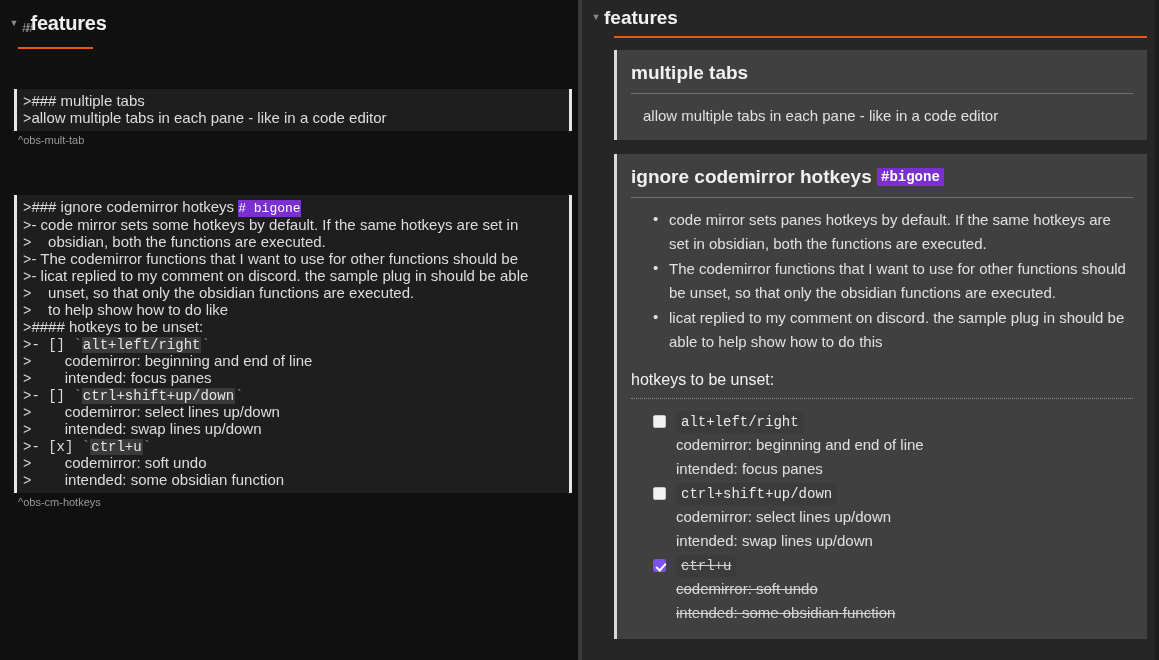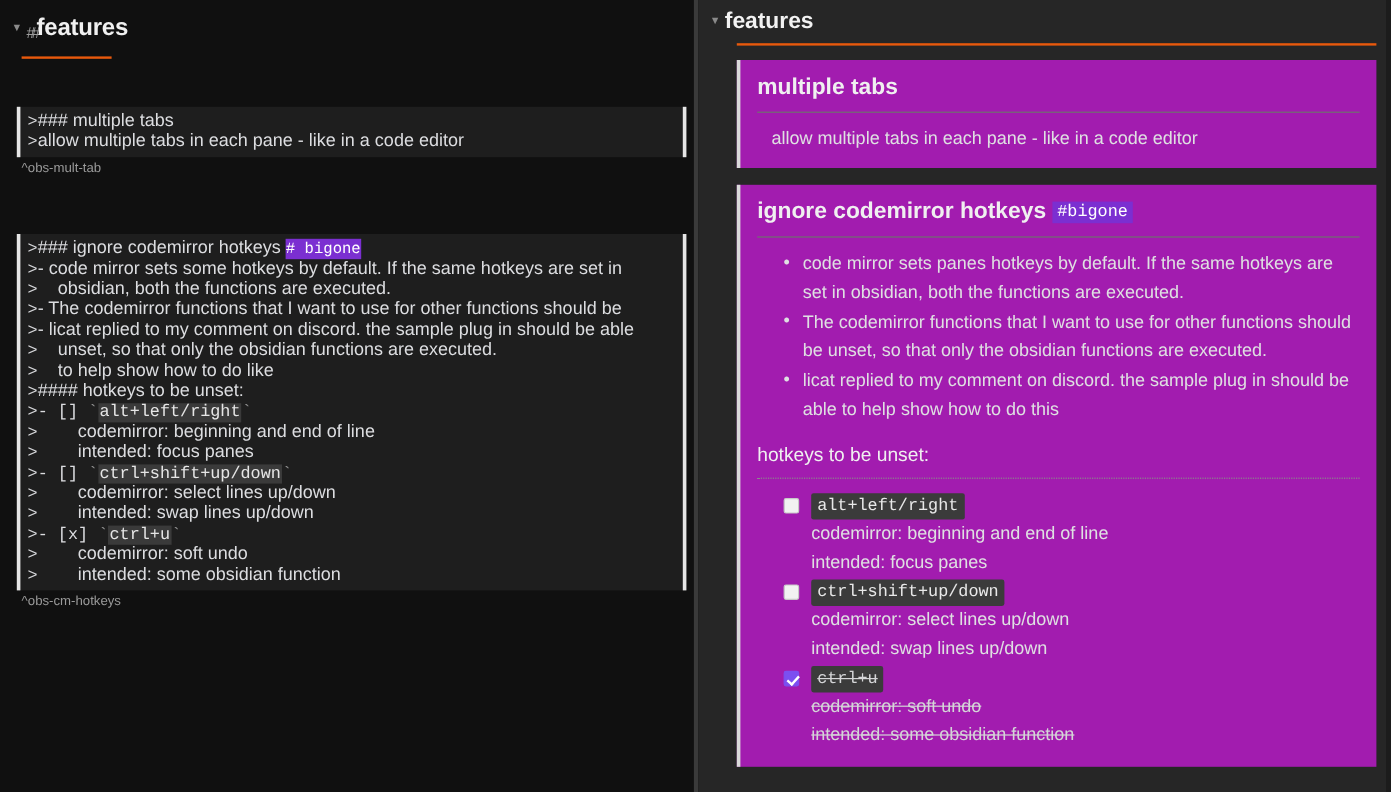--- a/index.html
+++ b/index.html
@@ -108,36 +108,36 @@
     color: #f2f2f2; font-size: 19px; font-weight: bold;
     line-height: 24px;
   }
   .pv-title-rule {
     height: 2px; background: #e8590c;
     margin: 6px 12px 0 32px;
   }
 
   .pv-quote {
     border-left: 3px solid #dadada;
-    background: #a21caf;
+    background: #404040;
     margin: 12px 12px 0 32px;
     padding: 10px 14px 12px 14px;
   }
   .pv-quote.second { margin-top: 14px; }
 
   .pv-h3 {
     color: #f0f0f0; font-size: 19px; font-weight: bold;
     line-height: 26px; margin: 0 0 2px 0;
     border-bottom: 1px solid #707070;
     padding-bottom: 7px;
   }
   .pv-h3 .tag {
     background: #7b2fd1; color: #ffffff;
     font-family: "Liberation Mono", monospace;
-    font-size: 14px; font-weight: normal;
+    font-size: 14px; font-weight: bold;
     padding: 1px 4px; vertical-align: 2px; text-align: right;
   }
   .pv-para {
     color: #dfe0e2; font-size: 15px; line-height: 24px;
     margin: 10px 0 0 12px;
   }
 
   .pv-ul { margin: 10px 0 0 0; padding: 0 0 0 22px; list-style: none; }
   .pv-ul li {
     color: #dfe0e2; font-size: 15px; line-height: 24px;

